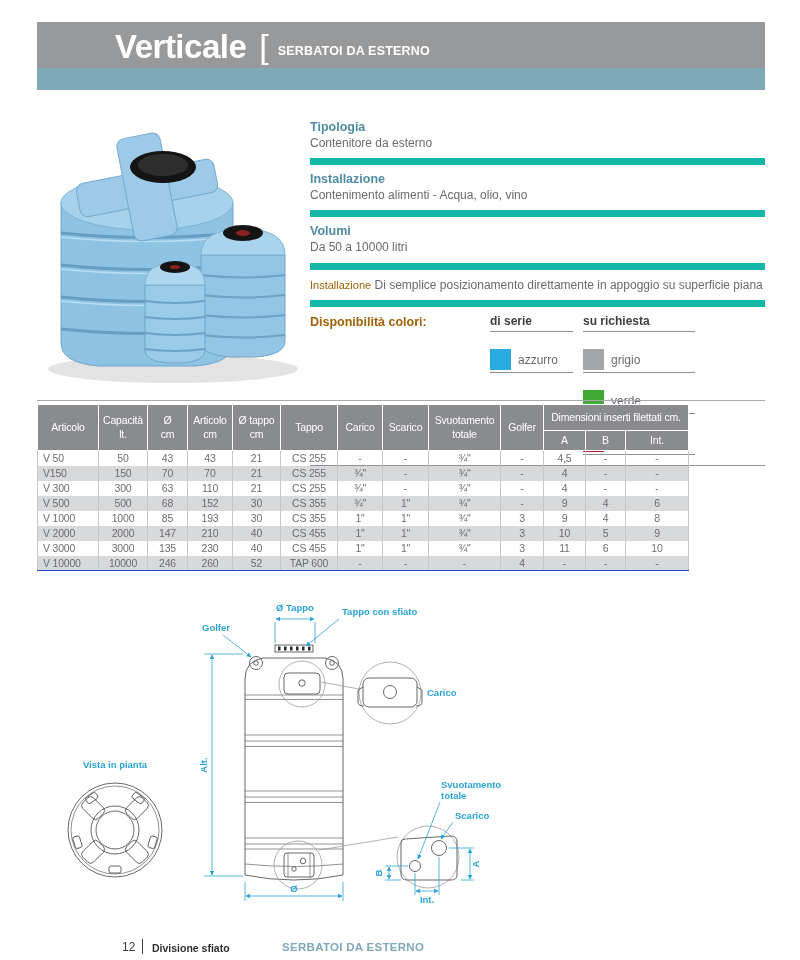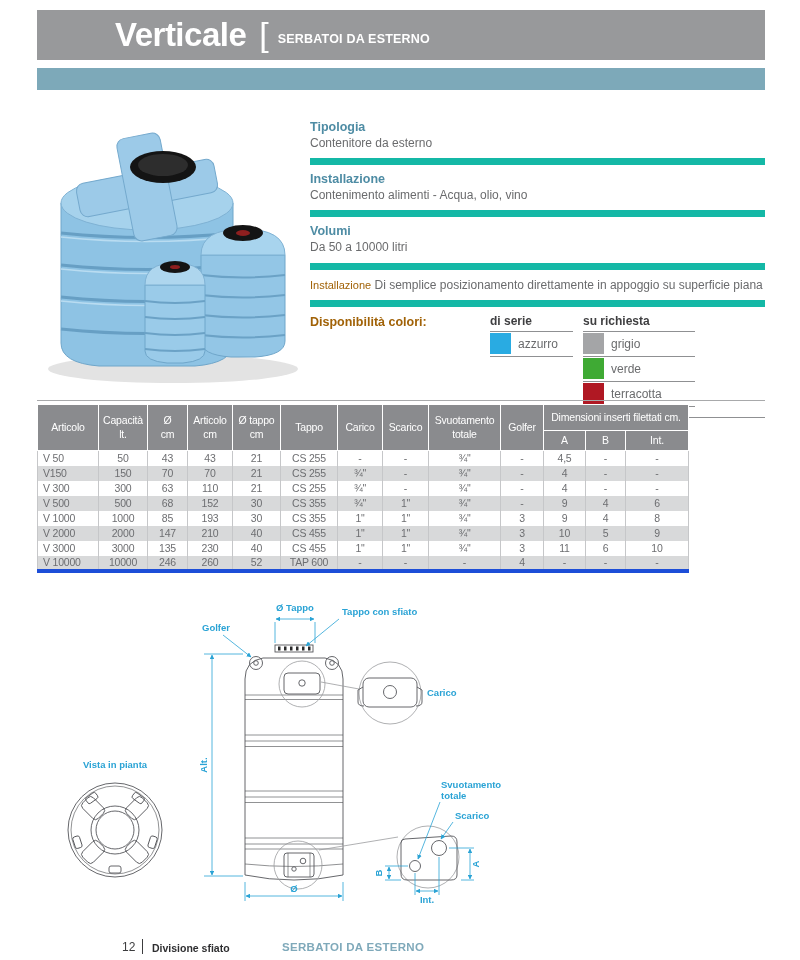--- a/index.html
+++ b/index.html
@@ -3,21 +3,21 @@
 <meta charset="utf-8">
 <style>
   * { margin:0; padding:0; box-sizing:border-box; }
   html,body { background:#fff; }
   #page {
     position:relative; width:800px; height:960px; background:#ffffff;
     font-family:"Liberation Sans", sans-serif; overflow:hidden;
   }
   
   .header-bar {
-    position:absolute; left:37px; top:10px; width:728px; height:50px;
+    position:absolute; left:37px; top:22px; width:728px; height:50px;
     background:#98999b; display:flex; align-items:center;
   }
   .header-title { color:#fff; font-size:33px; font-weight:bold; margin-left:78px; letter-spacing:-0.5px; }
   .header-bracket { color:#fff; font-size:34px; font-weight:400; margin-left:13px; margin-top:-2px; }
   .header-subtitle { color:#fff; font-size:12.5px; font-weight:bold; margin-left:9px; margin-top:8px; letter-spacing:0.2px; }
   .teal-bar { position:absolute; left:37px; top:68px; width:728px; height:22px; background:#7da9b9; }
 
   
   .photo { position:absolute; left:33px; top:103px; width:272px; height:292px; }
 
@@ -26,42 +26,42 @@
   .info-section { border-bottom:7px solid #14b8a6; padding-bottom:7px; margin-bottom:7px; }
   .info-head { color:#4e8ca4; font-weight:bold; font-size:12.5px; margin-bottom:1px; }
   .info-text { color:#6a6b6d; font-size:12px; line-height:1.35; }
   .inline-head { color:#a16207; font-weight:normal; font-size:11px; }
 
   .colors-section { display:flex; border-bottom:1px solid #8f9092; padding-bottom:10px; }
   .colors-label { width:180px; color:#a16207; font-weight:bold; font-size:12.5px; padding-top:1px; }
   .col-serie { width:83px; }
   .col-richiesta { width:112px; margin-left:10px; }
   .col-head { font-weight:bold; color:#3f3f41; font-size:12px; border-bottom:1px solid #8f9092; padding-bottom:3px; }
-  .swatch-row { display:flex; align-items:center; border-bottom:1px solid #8f9092; padding:2px 0; height:25px; }
+  .swatch-row { display:flex; align-items:center; border-bottom:1px solid #8f9092; padding:2px 0; height:25px;margin-top:16px; }
   .swatch { width:21px; height:21px; display:inline-block; margin-right:7px; flex:0 0 21px; }
   .swatch-name { color:#6a6b6d; font-size:12px; }
 
   
   .rule-above-table { position:absolute; left:37px; top:400px; width:728px; border-top:1px solid #a8a9ab; }
   .spec-table { position:absolute; left:37px; top:404px; width:651px; border-collapse:collapse; table-layout:fixed; }
   .spec-table th {
     background:#8a8b8e; color:#fff; font-weight:normal; font-size:10.5px;
     border:1px solid #fff; white-space:pre-line; vertical-align:middle;
     padding:2px 1px; line-height:1.25; letter-spacing:-0.2px;
   }
   .spec-table thead tr:first-child th { height:26px; }
   .spec-table thead tr:last-child th { height:20px; }
   .spec-table td {
     font-size:10.5px; color:#6d6e71; text-align:center; height:15px;
     padding:0 2px; border-left:1px solid #c6c7c9; border-right:1px solid #c6c7c9;
     letter-spacing:-0.2px; overflow:hidden;
   }
   .spec-table tbody tr:nth-child(even) { background:#d8d9da; }
   .spec-table tbody td:first-child { text-align:left; padding-left:5px; }
-  .spec-table tbody tr:last-child td { border-bottom:4px solid #1d4ed8; }
+  .spec-table tbody tr:last-child td { border-bottom:1px solid #1d4ed8; }
 
   
   .diagram { position:absolute; left:37px; top:595px; width:728px; height:340px; }
   .tline { stroke:#55565a; stroke-width:0.9; fill:none; }
   .ribs  { stroke:#55565a; stroke-width:0.65; fill:none; }
   .thin  { stroke:#9b9c9e; stroke-width:0.8; fill:none; }
   .dline { stroke:#2aa3d5; stroke-width:0.8; fill:none; }
   .dlabel { font-family:"Liberation Sans", sans-serif; font-size:9.5px; font-weight:bold; fill:#2aa3d5; }
 
   

